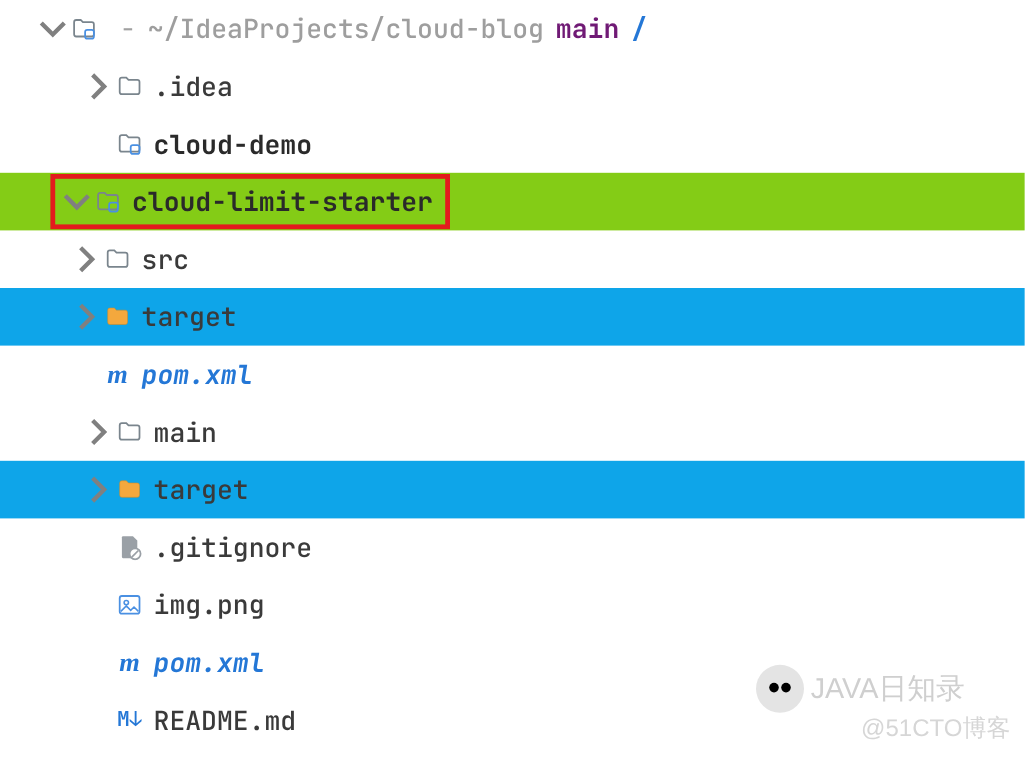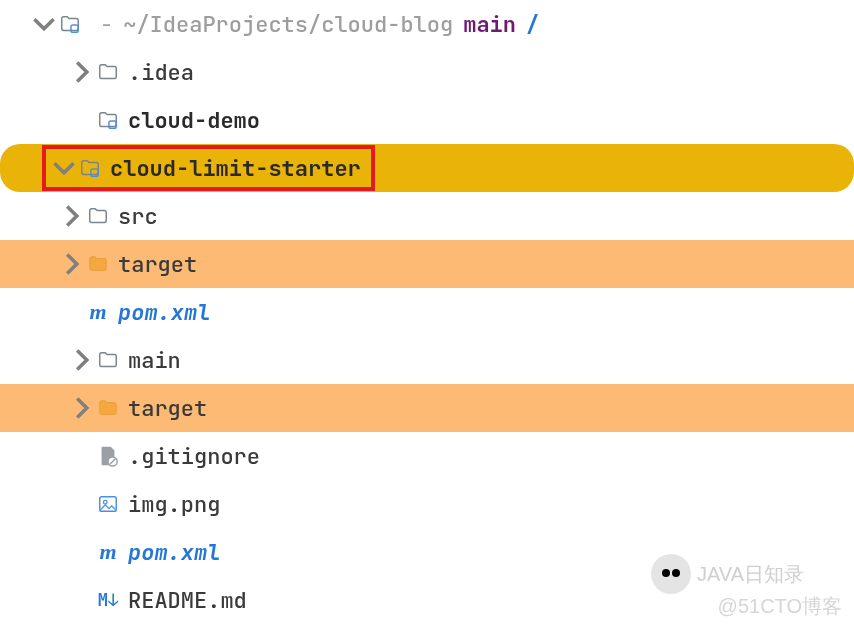--- a/index.html
+++ b/index.html
@@ -26,36 +26,36 @@
     .chevron.none { visibility:hidden; }
     .icon {
       width:28px; flex-shrink:0;
       display:inline-flex; align-items:center; justify-content:center;
       margin-right:6px;
     }
     .icon svg { width:22px; height:22px; }
     .label { font-weight:500; }
     .bold { font-weight:700; color:#2a2a2a; }
     .blue { color:#2477d6; font-weight:600;font-style:italic; }
-    .highlight-blue { background:#eab308;border-radius:20px; }
-    .highlight-yellow { background:#fdba74; }
+    .highlight-blue { background:#84cc16; }
+    .highlight-yellow { background:#0ea5e9; }
     .redbox { border:4px solid #e31b1d; margin-left:42px; margin-right:auto; padding:2px 10px 2px 6px; display:inline-flex; align-items:center; height:46px; }
 
     .path-sep { color:#a0a0a0; margin:0 10px; }
     .path-root { color:#9e9e9e; font-weight:500; }
     .branch { color:#701a75; font-weight:700; margin-left:10px; }
     .slash  { color:#2477d6; font-weight:700; margin-left:10px; }
 
     .indent0 { padding-left:32px; }
     .indent1 { padding-left:70px; }
     .indent2 { padding-left:60px; }
 
     .watermark1 {
       position:absolute; right:50px; bottom:40px;
-      color:#cfcfcf; font-size:20px; font-family:sans-serif;
+      color:#cfcfcf; font-size:24px; font-family:sans-serif;
       display:flex; align-items:center; gap:6px;
     }
     .watermark2 {
       position:absolute; right:12px; bottom:14px;
       color:#d6d6d6; font-size:20px; font-family:sans-serif;
     }
     .wm-icon {
       width:40px; height:40px; border-radius:50%;
       background:#e4e4e4; display:inline-flex;
       align-items:center; justify-content:center;

